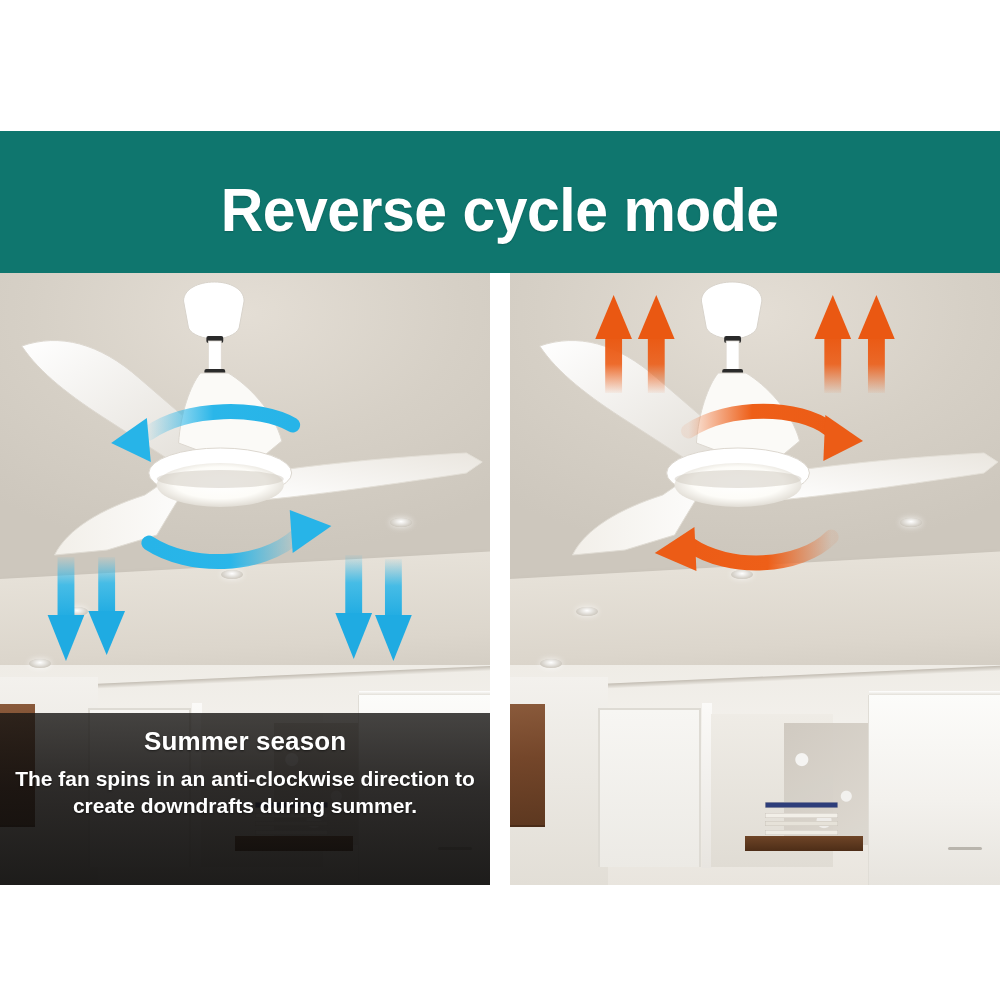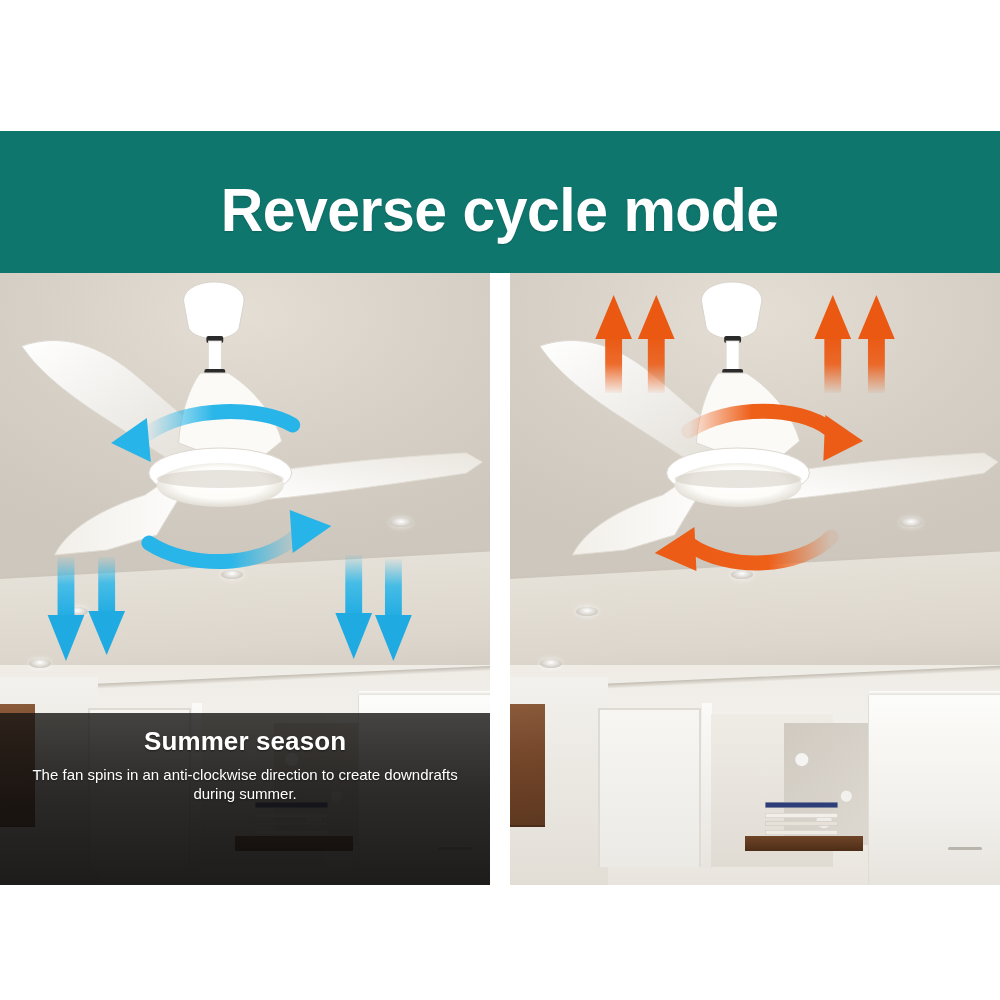--- a/index.html
+++ b/index.html
@@ -142,21 +142,21 @@
     display:flex; flex-direction:column; align-items:center;
     padding-top:12px;
     color:#fff;
   }
   .caption-title{
     font-size:26px; font-weight:bold; line-height:1.25;
     letter-spacing:.1px; margin-bottom:7px;
     text-shadow:0 1px 2px rgba(0,0,0,.5);
   }
   .caption-body{
-    font-size:15px; font-weight:400; line-height:1.33;
+    font-size:21px; font-weight:700; line-height:1.33;
     text-align:center; width:94%;
     text-shadow:0 1px 2px rgba(0,0,0,.45);
   }
 </style>
 </head>
 <body>
 
 <div class="page">
 
   <div style="position:absolute;left:0;top:0;width:1000px;height:115px;background:#fff;"></div>

